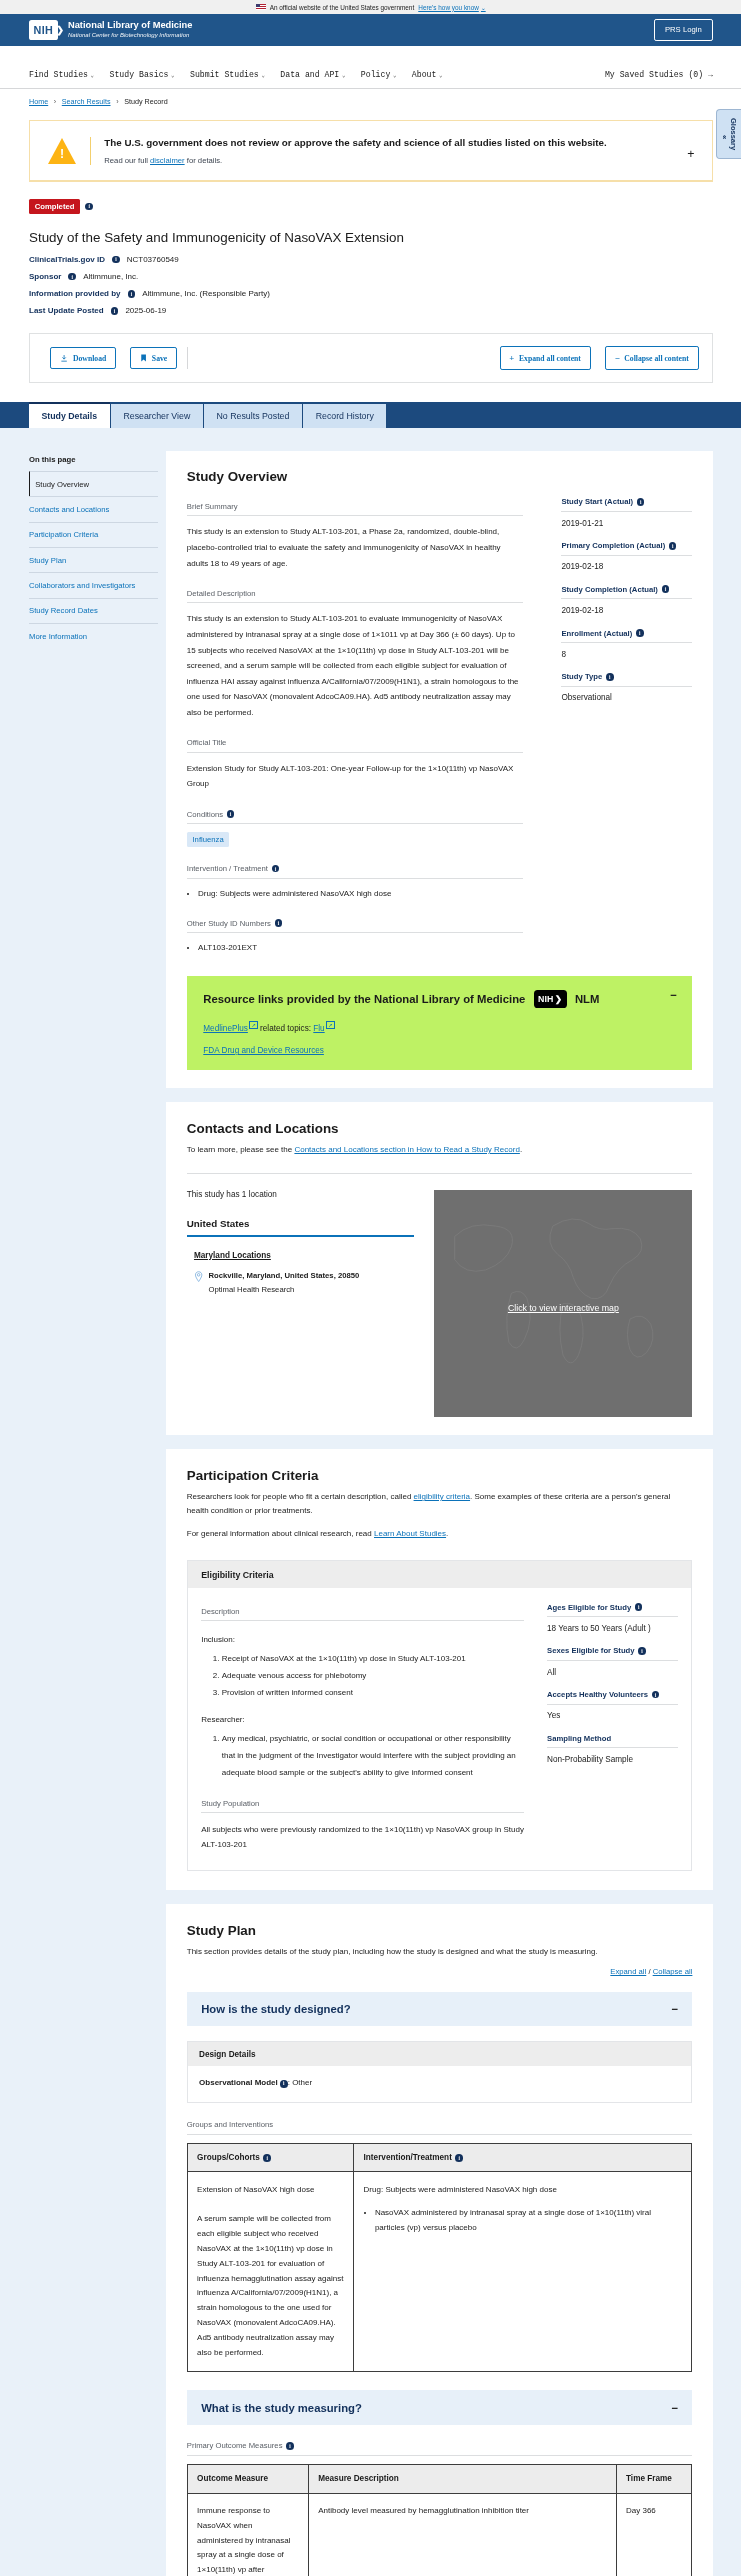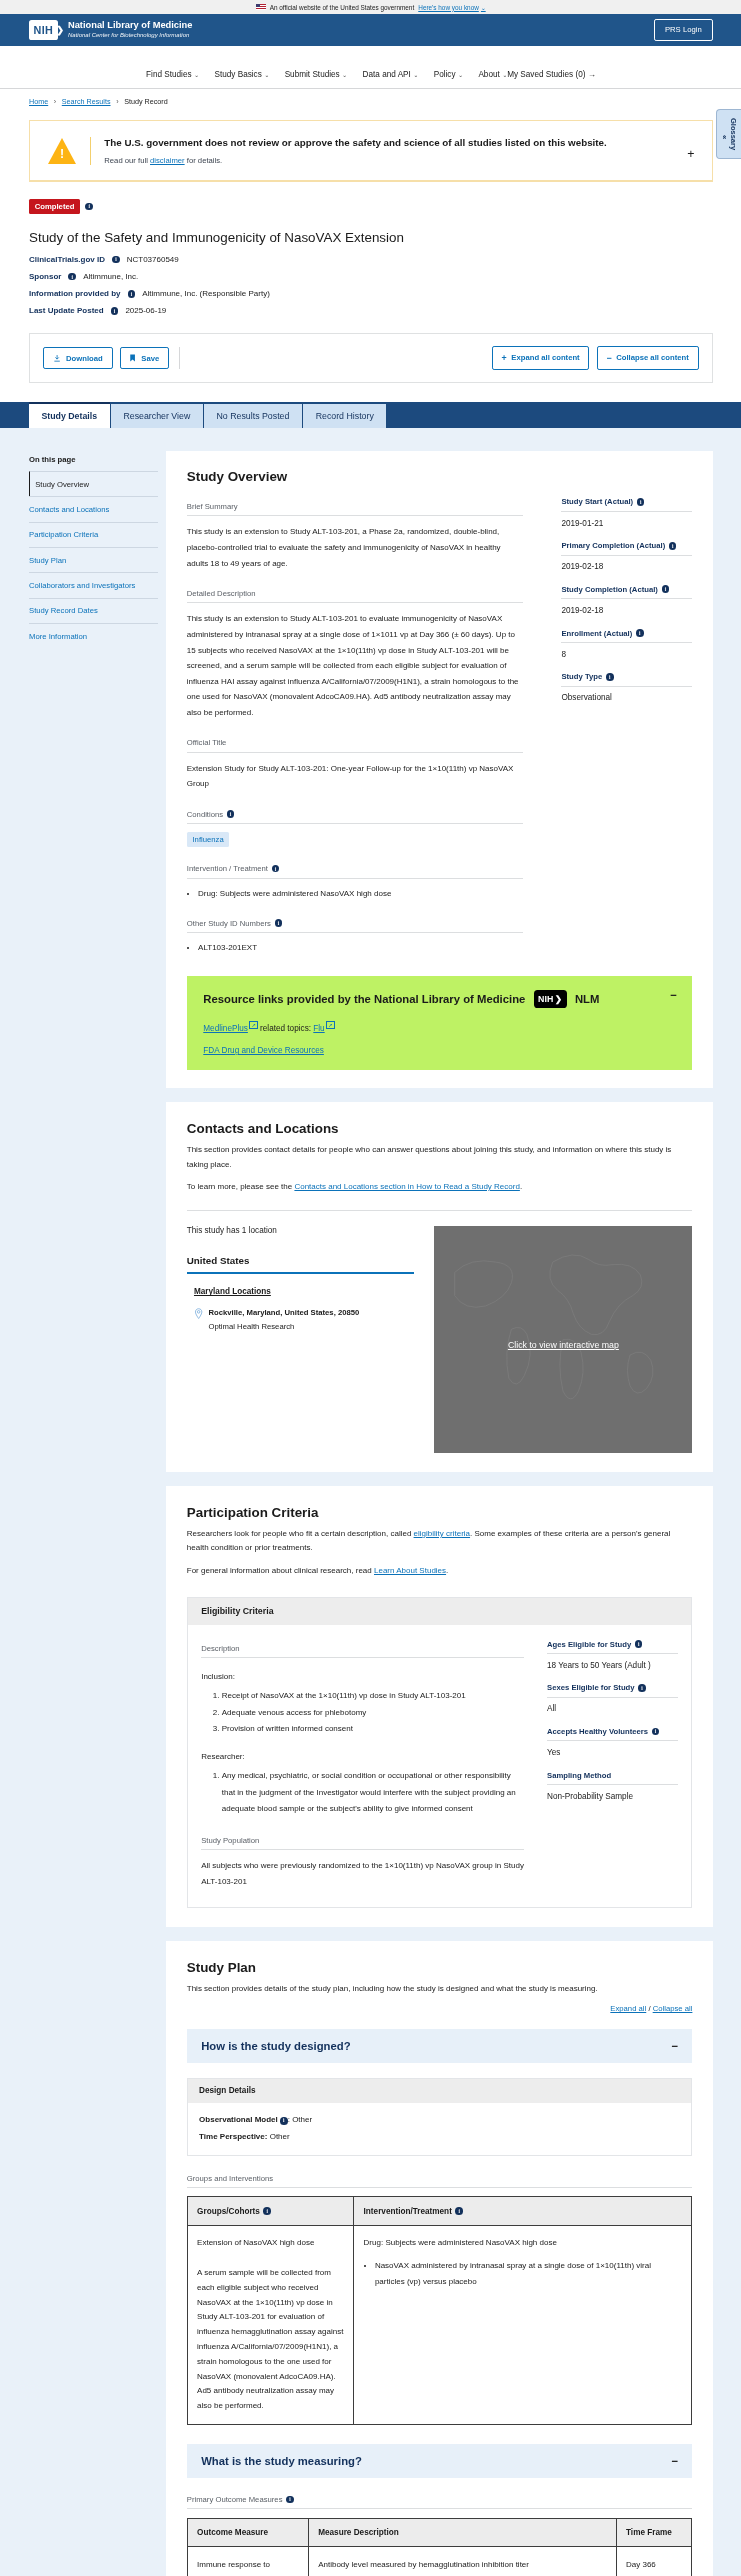--- a/index.html
+++ b/index.html
@@ -24,21 +24,21 @@
   .nih-box::after { content:"❯"; color:#fff; position:absolute; right:-6.7px; top:4.1px; font-size:9.3px; }
   .nlm-org { line-height:1.25; margin-left:4.1px; }
   .nlm-org .org { font-size:9.3px; font-weight:bold; }
   .nlm-org .sub { font-size:6px; font-style:italic; opacity:0.95; }
   .prs-btn { border:0.5px solid #fff; color:#fff; background:transparent; font-size:7.7px; padding:5.7px 10.3px; border-radius:2.1px; cursor:pointer; font-family:inherit; }
 
   
   .site-header { padding:11.3px 29px 0 29px; }
   .logo { font-size:15.5px; font-weight:bold; color:#0b72b9; }
   .logo .gov { color:#13315c; }
-  .nav-row { display:flex; justify-content:center; align-items:center; margin-top:13.4px; padding-bottom:8.2px; }
+  .nav-row { display:flex; justify-content:space-between; align-items:center; margin-top:13.4px; padding-bottom:8.2px;font-family:Liberation Mono, monospace; }
   .nav { display:flex; gap:15.5px; font-size:8.2px; }
   .nav-item { color:#1b1b1b; cursor:pointer; }
   .nav-item::after { content:"⌄"; margin-left:2.6px; font-size:5.7px; color:#555; }
   .saved-link { font-size:8.2px; color:#1b1b1b; cursor:pointer; }
   .saved-link::after { content:" →"; color:#1b1b1b; }
   .header-divider { border-bottom:0.5px solid #d6d7d9; }
 
   
   .breadcrumb { padding:8.2px 29px 0 29px; font-size:7.2px; }
   .crumb-sep { color:#555; margin:0 3.6px; }
@@ -64,21 +64,21 @@
   .meta { margin:10.3px 29px 0; font-size:8px; }
   .meta-row { margin-top:8.2px; display:flex; align-items:center; gap:7px; }
   .meta-label { color:#13315c; font-weight:bold; }
   .info { display:inline-flex; width:7.7px; height:7.7px; border-radius:50%; background:#13315c; color:#fff; font-size:5.2px; font-weight:bold; align-items:center; justify-content:center; flex-shrink:0; cursor:pointer; }
   .info::before { content:"i"; font-family:"Liberation Serif", serif; }
 
   
   .toolbar { margin:17.5px 29px 0; border:0.5px solid #dfe1e2; background:#fff; display:flex; justify-content:space-between; align-items:center; padding:12.4px 13.4px; }
   .tb-left { display:flex; gap:7.2px; border-right:0.5px solid #d6d7d9; padding-right:10.3px; }
   .tb-right { display:flex; gap:7.2px; }
-  .btn-outline { display:inline-flex; gap:4.6px; background:#fff; border:0.5px solid #0b72b9; color:#0b72b9; font-weight:bold; font-size:7.7px; padding:5.7px 8.8px; border-radius:2.1px; cursor:pointer; font-family:Liberation Sans, sans-serif; }
+  .btn-outline { display:inline-flex; align-items:center; gap:4.6px; background:#fff; border:0.5px solid #0b72b9; color:#0b72b9; font-weight:bold; font-size:7.7px; padding:5.7px 8.8px; border-radius:2.1px; cursor:pointer; font-family:Liberation Serif, serif;margin-left:7px; }
   .btn-outline svg { display:block; }
   .pm { font-size:8.8px; font-weight:bold; }
 
   
   .tab-band { background:#1c4a7e; margin-top:18.5px; padding:0 0 0 29px; display:flex; align-items:flex-end; height:26px; }
   .tab { background:#cfe1f3; color:#13315c; font-size:8.8px; padding:6.7px 12.4px; margin-right:1.5px; cursor:pointer; }
   .tab.active { background:#fff; font-weight:bold; border-top:2.6px solid #13315c; padding-top:7.2px; margin-top:-6.2px; }
 
   
   .main { background:#e9f1f9; padding:23px 29px 26px; display:flex; gap:8.2px; }
@@ -364,21 +364,20 @@
           <span class="link">MedlinePlus</span><span class="ext"></span>
           <span>related topics:</span>
           <span class="link">Flu</span><span class="ext"></span>
         </p>
         <p><span class="link">FDA Drug and Device Resources</span></p>
       </div>
     </div>
 
     <div class="card">
       <h2 class="section">Contacts and Locations</h2>
-      <p class="intro">This section provides contact details for people who can answer questions about joining this study, and information on where this study is taking place.</p>
       <p class="intro"><span>To learn more, please see the </span><span class="link">Contacts and Locations section in How to Read a Study Record</span><span>.</span></p>
       <hr class="rule">
       <div class="loc-cols">
         <div class="loc-left">
           <div class="loc-count">This study has 1 location</div>
           <div class="country">United States</div>
           <div class="state">Maryland Locations</div>
           <div class="loc-row">
             <svg width="9.3" height="11.3" viewBox="0 0 24 30">
                 <path d="M12 2C7 2 3.5 5.7 3.5 10.4 3.5 16.6 12 28 12 28s8.5-11.4 8.5-17.6C20.5 5.7 17 2 12 2zm0 11.6a3.4 3.4 0 1 1 0-6.8 3.4 3.4 0 0 1 0 6.8z" fill="none" stroke="#6da6d8" stroke-width="2"></path>
@@ -459,21 +458,20 @@
 
       <div class="collapse-head">
         <span>How is the study designed?</span>
         <span class="minus2">−</span>
       </div>
       <div class="collapse-body">
         <div class="design-box">
           <div class="design-head">Design Details</div>
           <div class="design-body">
             <div><b>Observational Model</b> <span class="info"></span><span>: Other</span></div>
-            <div><b>Time Perspective:</b> <span>Other</span></div>
           </div>
         </div>
 
         <div class="field-label">Groups and Interventions</div>
         <table class="data">
           <tbody>
               <tr>
             <th style="width:33%">
                   <span class="th-flex">
                     <span>Groups/Cohorts</span>

